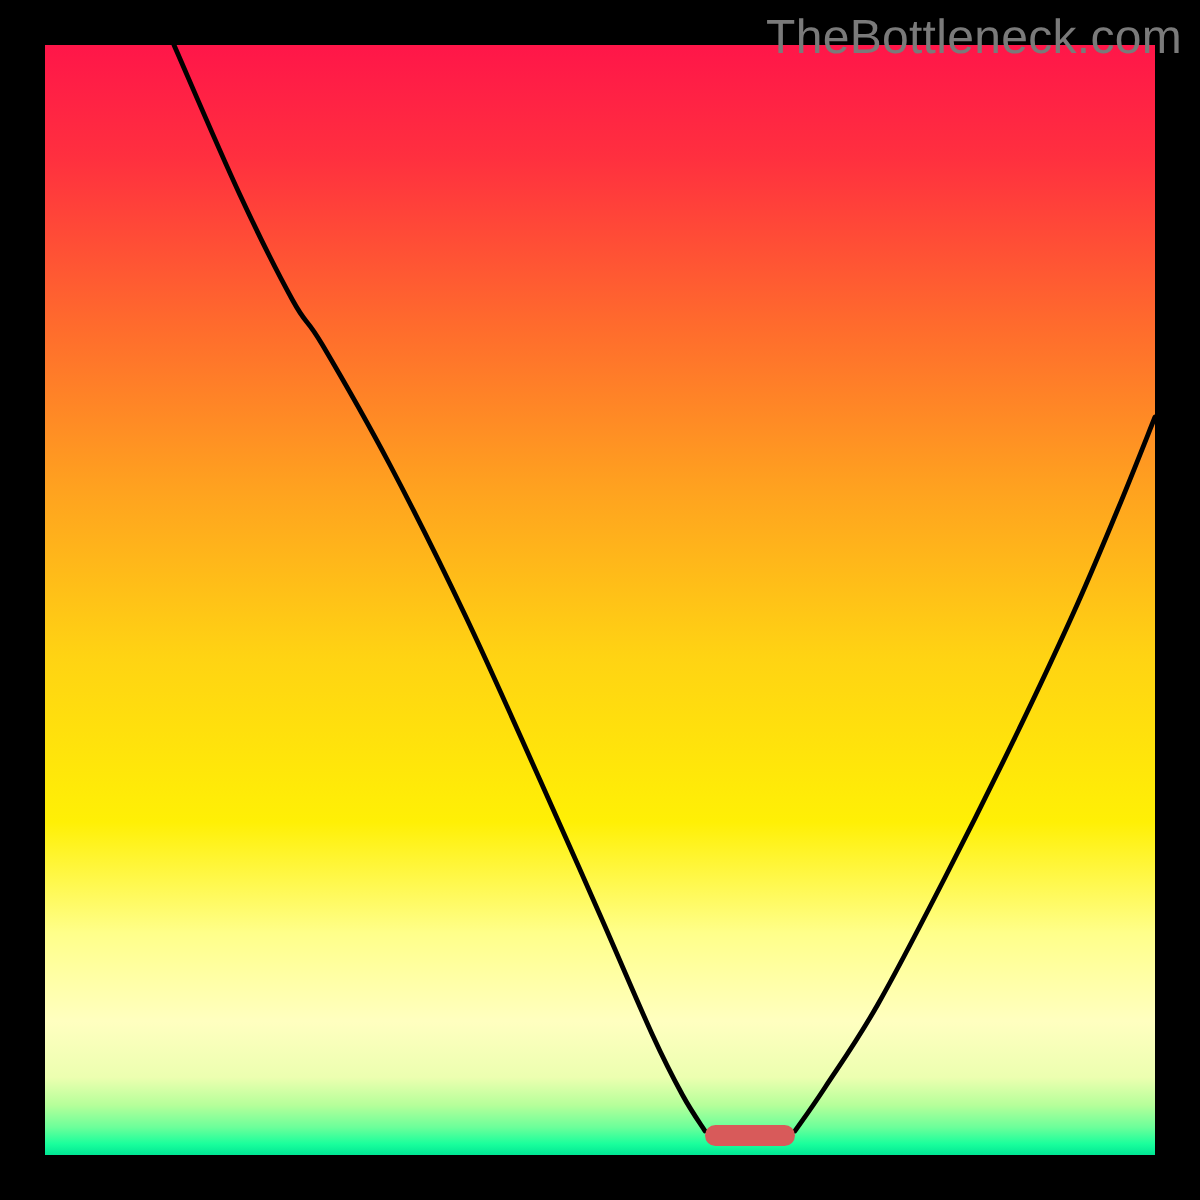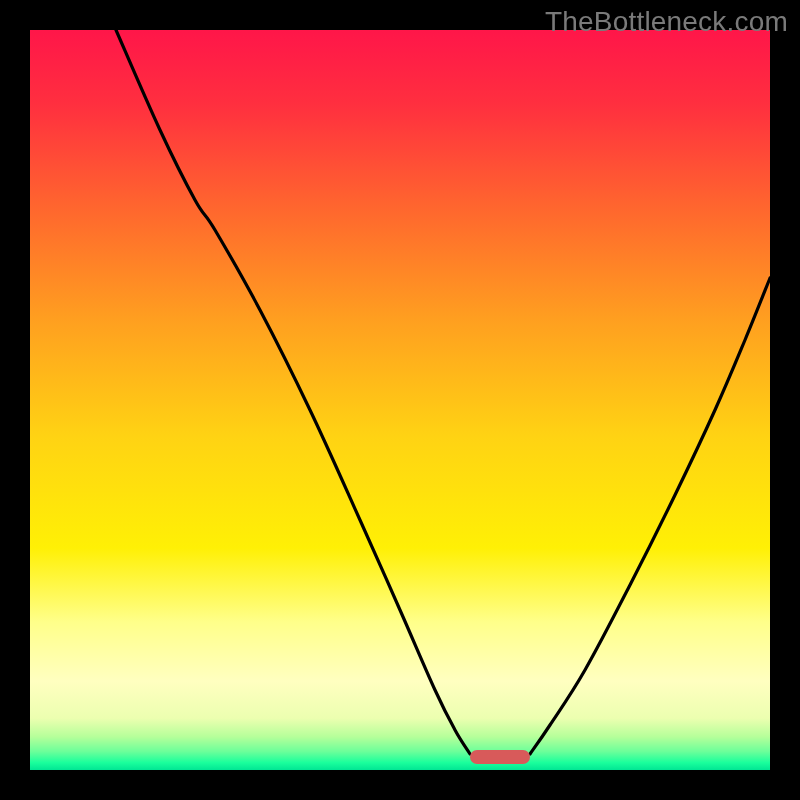--- a/index.html
+++ b/index.html
@@ -8,21 +8,21 @@
     position: relative;
     width: 800px;
     height: 800px;
     background: #000;
   }
   .watermark {
     position: absolute;
     top: 6px;
     right: 12px;
     font-family: Arial, Helvetica, sans-serif;
-    font-size: 28px;
+    font-size: 32px;
     color: #7a7a7a;
     letter-spacing: 0.2px;
     z-index: 20;
   }
   .plot {
     position: absolute;
     left: 30px;
     top: 30px;
     width: 740px;
     height: 740px;

